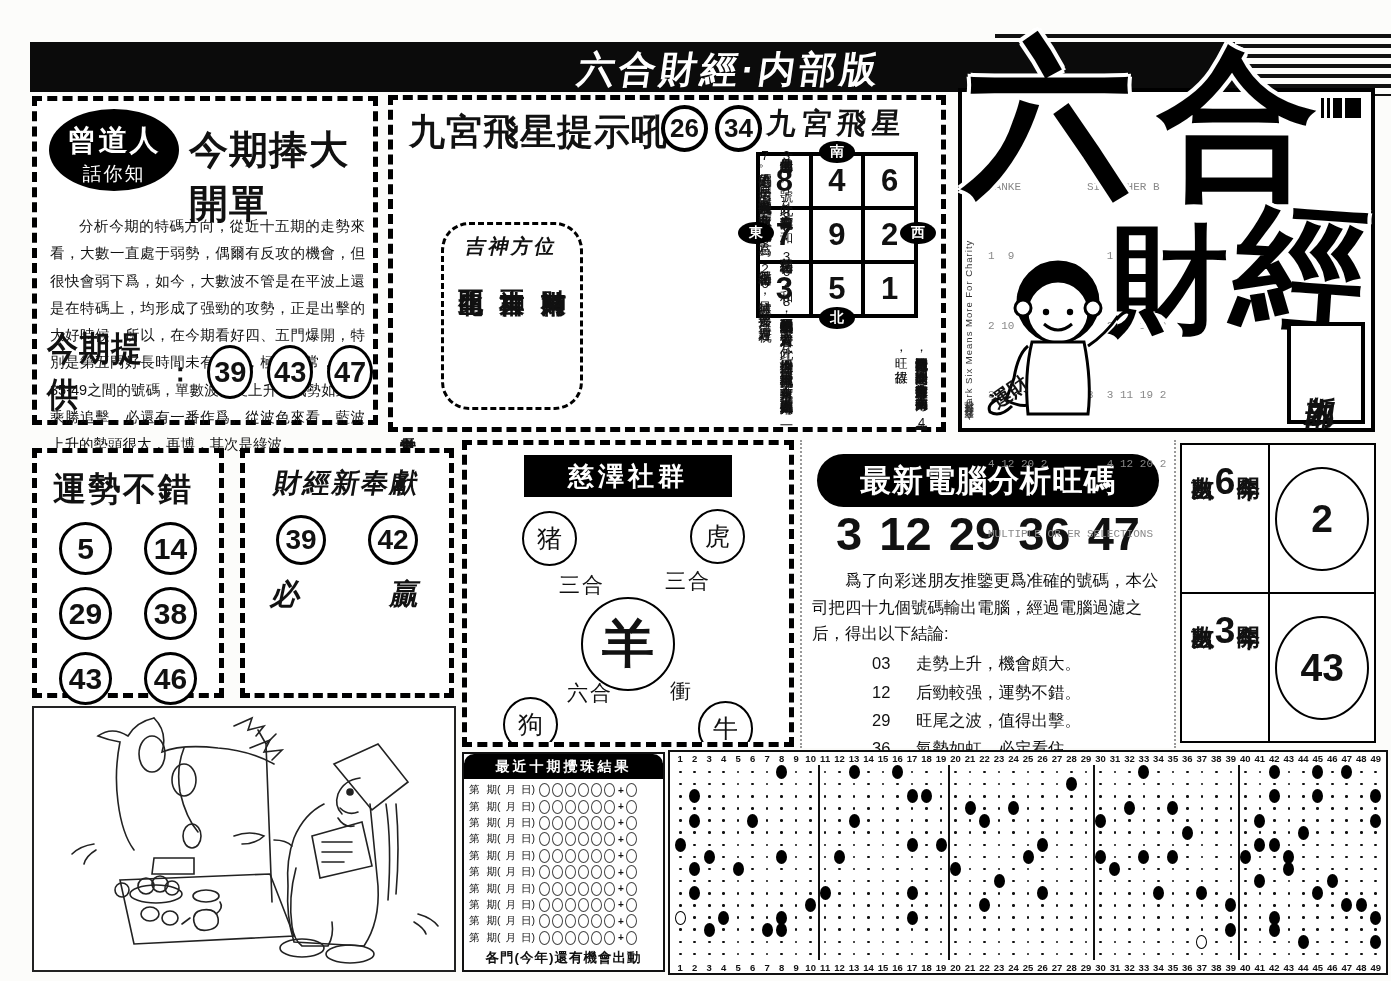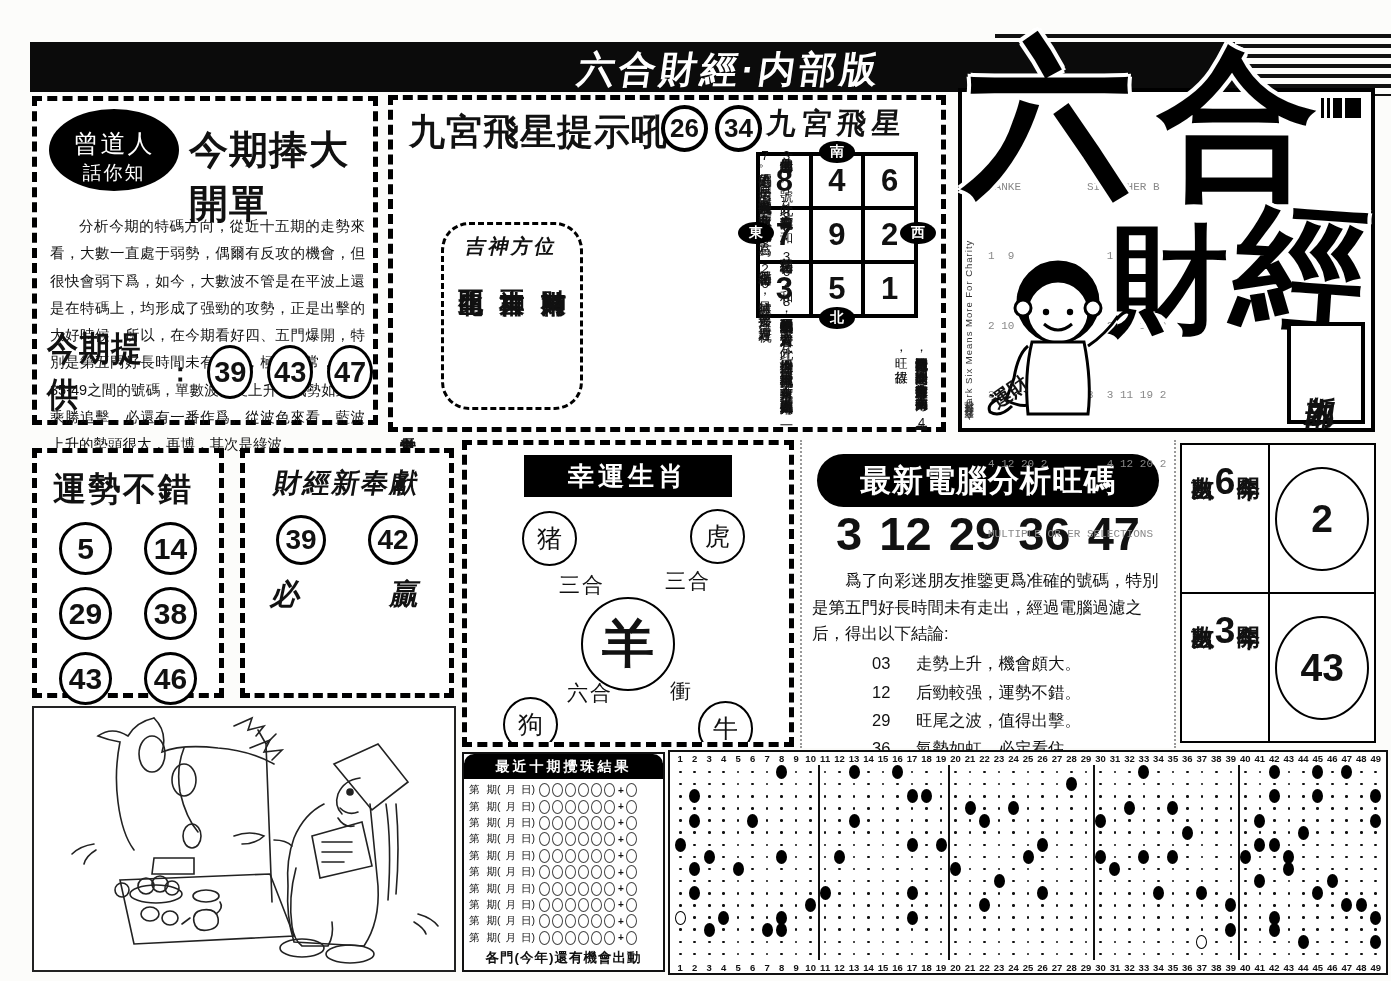--- a/index.html
+++ b/index.html
@@ -13,21 +13,21 @@
   #stripes { position:absolute; left:995px; top:34px; width:396px; height:62px; background:repeating-linear-gradient(#111 0 4px, transparent 4px 10px); }
 
   
   .vtext { writing-mode:vertical-rl; text-orientation:upright; }
   .ball { display:inline-flex; align-items:center; justify-content:center; border:3px solid #000; border-radius:50%; font-weight:bold; background:#fff; }
   .dashedbox { position:absolute; border:5px dashed #000; background:#fff; }
 
   
   #boxA { left:32px; top:96px; width:346px; height:329px; }
   .badge { position:absolute; left:12px; top:8px; width:130px; height:82px; background:#000; border-radius:50%; color:#fff; text-align:center; overflow:hidden; }
-  .badge-l1 { font-size:25px; font-weight:normal; margin-top:18px; letter-spacing:2px; }
+  .badge-l1 { font-size:29px; font-weight:bold; margin-top:12px; letter-spacing:2px; }
   .badge-l2 { font-size:19px; letter-spacing:2px; }
   .boxA-title { position:absolute; left:152px; top:22px; font-size:39px; font-weight:bold; letter-spacing:1px; }
   .boxA-body { position:absolute; left:13px; top:112px; width:315px; font-size:14.5px; line-height:1.88; text-align:justify; text-indent:2em; font-weight:500; }
   .offer-row { position:absolute; left:10px; bottom:6px; display:flex; align-items:center; gap:14px; }
   .offer-label { font-size:31px; font-weight:900; transform:scaleY(1.1); letter-spacing:1px; }
   .offer-colon { font-size:26px; font-weight:900; }
   .ball-offer { width:54px; height:54px; font-size:29px; }
 
   
   #boxB { left:388px; top:95px; width:558px; height:337px; }
@@ -271,42 +271,42 @@
       <span class="ball ball-d">39</span>
       <span class="ball ball-d">42</span>
     </div>
     <div class="d-foot">
       <span>必</span>
       <span>贏</span>
     </div>
   </div>
 
   <div id="boxE" class="dashedbox">
-    <div class="e-banner">幸運生肖</div>
+    <div class="e-banner">慈澤社群</div>
     <div class="e-center">羊</div>
     <div class="zc zc0">猪</div>
     <div class="zc zc1">虎</div>
     <div class="zc zc2">狗</div>
     <div class="zc zc3">牛</div>
     <span class="zr zr0">三合</span>
     <span class="zr zr1">三合</span>
     <span class="zr zr2">六合</span>
     <span class="zr zr3">衝</span>
   </div>
 
   <div id="boxF">
     <div class="f-banner">最新電腦分析旺碼</div>
     <div class="f-nums">
       <span>3</span>
       <span>12</span>
       <span>29</span>
       <span>36</span>
       <span>47</span>
     </div>
-    <div class="f-intro">爲了向彩迷朋友推鑒更爲准確的號碼，特別是第五門好長時間未有走出，經過電腦過濾之后，得出以下結論:</div>
+    <div class="f-intro">爲了向彩迷朋友推鑒更爲准確的號碼，本公司把四十九個號碼輸出電腦，經過電腦過濾之后，得出以下結論:</div>
     <div class="f-list">
       <div><span class="f-ln">03</span><span>走勢上升，機會頗大。</span></div>
       <div><span class="f-ln">12</span><span>后勁較强，運勢不錯。</span></div>
       <div><span class="f-ln">29</span><span>旺尾之波，值得出擊。</span></div>
       <div><span class="f-ln">36</span><span>氣勢如虹，必定看住。</span></div>
       <div><span class="f-ln">47</span><span>還有機會出動。</span></div>
     </div>
   </div>
 
   <div id="countwrap">

